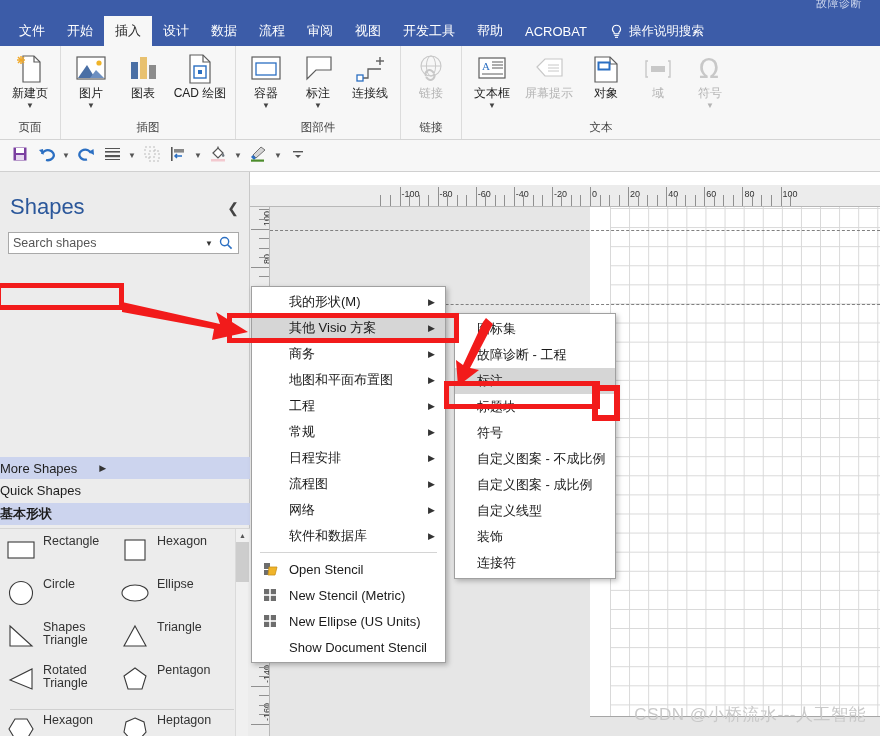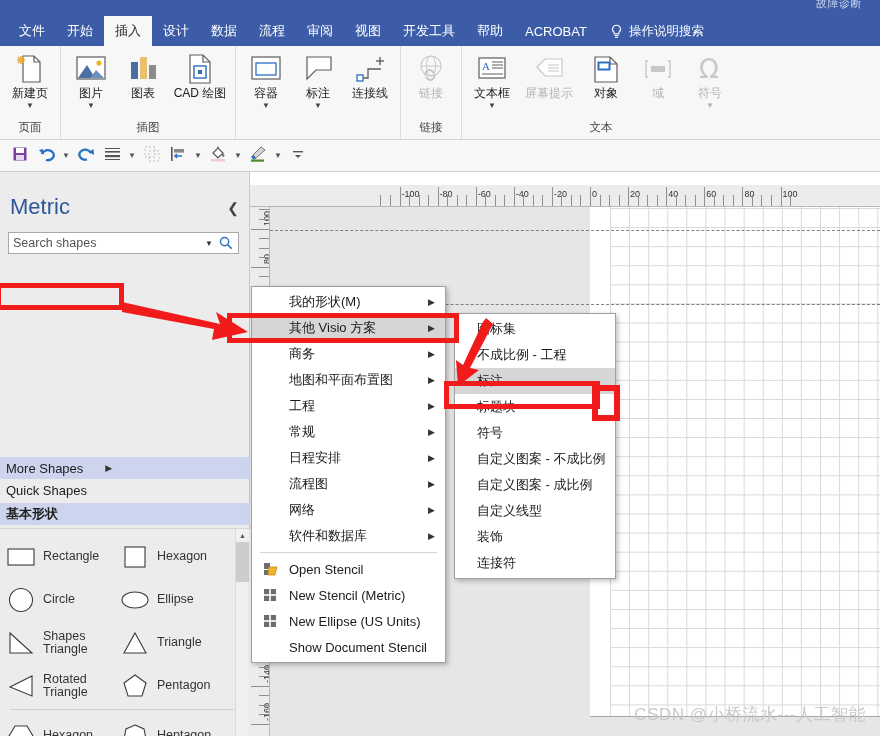--- a/index.html
+++ b/index.html
@@ -105,38 +105,38 @@
     border: none; outline: none; flex: 1; font-size: 12.5px;
     padding: 0 4px; color: #333; background: transparent;
     font-family: "Liberation Sans", sans-serif;
   }
   .search-wrap input::placeholder { color: #555; }
   .search-caret { font-size: 8px; color: #333; padding: 0 6px; }
   .search-icon { padding-right: 5px; display: flex; align-items: center; }
 
   .cat-row {
     position: absolute; left: 0; width: 290px; height: 22px;
-    display: flex; align-items: center; padding-left: 6px;
+    display: flex; align-items: center; 
     font-size: 13px; color: #1d1d1d; cursor: default;
   }
   .cat-row.more   { top: 285px; background: #ccd4ee; }
   .cat-row.quick  { top: 307px; background: #ffffff00; }
   .cat-row.basic  { top: 331px; background: #ccd4ee; font-weight: bold; }
   .cat-row .arrow { margin-left: 22px; font-size: 9px; color: #333; }
 
   .stencil {
     position: absolute; left: 0; top: 356px; width: 250px; height: 380px;
     background: #ececec; border-top: 1px solid #d6d6d6; overflow: hidden;
   }
   .grid-shapes {
     position: absolute; left: 0; top: 6px; width: 234px;
     display: flex; flex-wrap: wrap;
   }
   .shape-cell {
-    width: 114px; height: 43px; display: flex; align-items: center; gap: 7px;
+    width: 114px; height: 43px; display: flex; gap: 7px;
     padding-left: 6px; cursor: default;
   }
   .shape-cell .sglyph { width: 30px; height: 30px; flex: none;
       display: flex; align-items: center; justify-content: center; }
   .shape-cell .sname { font-size: 12.5px; color: #333; line-height: 13px; }
   .divider-row { width: 234px; height: 1px; background: #d0d0d0; margin: 2px 0 4px 10px; }
 
   .sscroll {
     position: absolute; right: 2px; top: 0; width: 13px; height: 380px;
     background: #f0f0f0; border-left: 1px solid #dadada;
@@ -372,20 +372,21 @@
                 <rect x="3" y="21" width="6" height="6" fill="#fff" stroke="#2b6fc2" stroke-width="1.3"></rect>
                 <g stroke="#5d5d5d" stroke-width="1.4">
                   <line x1="26" y1="3" x2="26" y2="11"></line>
                   <line x1="22" y1="7" x2="30" y2="7"></line>
                 </g>
               </svg>
             </span>
             <span class="cap">连接线</span>
           </div>
         </div>
+        <div class="group-label">图部件</div>
       </div>
       <div class="group">
         <div class="group-items">
           <div class="bigbtn disabled">
             <span class="glyph">
               <svg width="32" height="32" viewBox="0 0 32 32">
                 <circle cx="16" cy="13" r="10" fill="none" stroke="#c8c8c8" stroke-width="1.1"></circle>
                 <ellipse cx="16" cy="13" rx="4.6" ry="10" fill="none" stroke="#c8c8c8" stroke-width="1"></ellipse>
                 <line x1="6" y1="13" x2="26" y2="13" stroke="#c8c8c8" stroke-width="1"></line>
                 <path d="M11 23a4 4 0 0 1 6-5l2 2" fill="none" stroke="#c8c8c8" stroke-width="2"></path>
@@ -526,21 +527,21 @@
       <div class="qcaret">▼</div>
       <div class="qbtn">
         <span><svg width="14" height="14" viewBox="0 0 14 14">
             <rect x="2" y="4" width="10" height="1.4" fill="#555"></rect>
             <path d="M4 8 L7 11 L10 8 Z" fill="#555"></path>
           </svg></span>
       </div>
     </div>
 
   <div class="shapes-panel">
-    <div class="shapes-title">Metric</div>
+    <div class="shapes-title">Shapes</div>
     <div class="shapes-collapse">❮</div>
 
     <div class="search-wrap">
       <input placeholder="Search shapes" style="">
       <span class="search-caret">▼</span>
       <span class="search-icon">
         <svg width="14" height="14" viewBox="0 0 14 14">
             <circle cx="5.6" cy="5.6" r="4.1" fill="none" stroke="#2b6fc2" stroke-width="1.4"></circle>
             <line x1="8.7" y1="8.7" x2="12.6" y2="12.6" stroke="#2b6fc2" stroke-width="1.6"></line>
           </svg>
@@ -869,21 +870,21 @@
       <div class="mitem">
         <span>Show Document Stencil</span>
       </div>
     </div>
 
   <div class="menu menu2" id="menu2-host">
       <div class="mitem">
         <span>图标集</span>
       </div>
       <div class="mitem">
-        <span>不成比例 - 工程</span>
+        <span>故障诊断 - 工程</span>
       </div>
       <div class="mitem selected">
         <span>标注</span>
       </div>
       <div class="mitem">
         <span>标题块</span>
       </div>
       <div class="mitem">
         <span>符号</span>
       </div>

